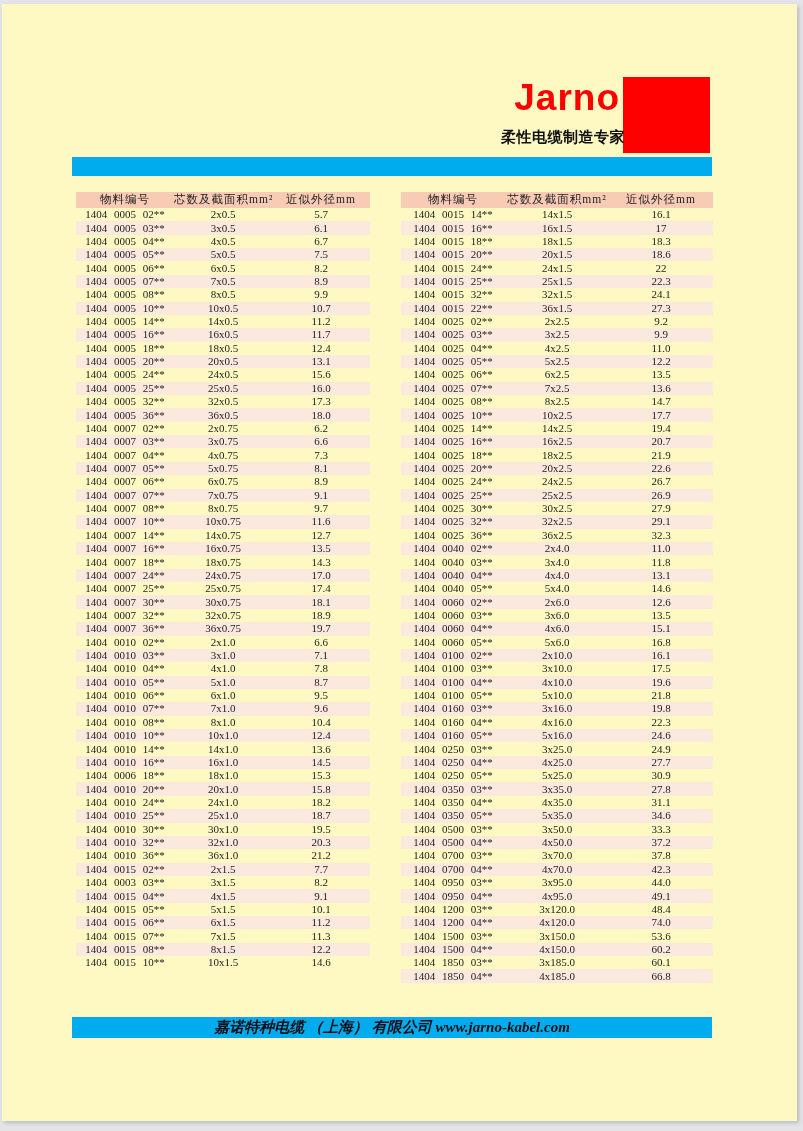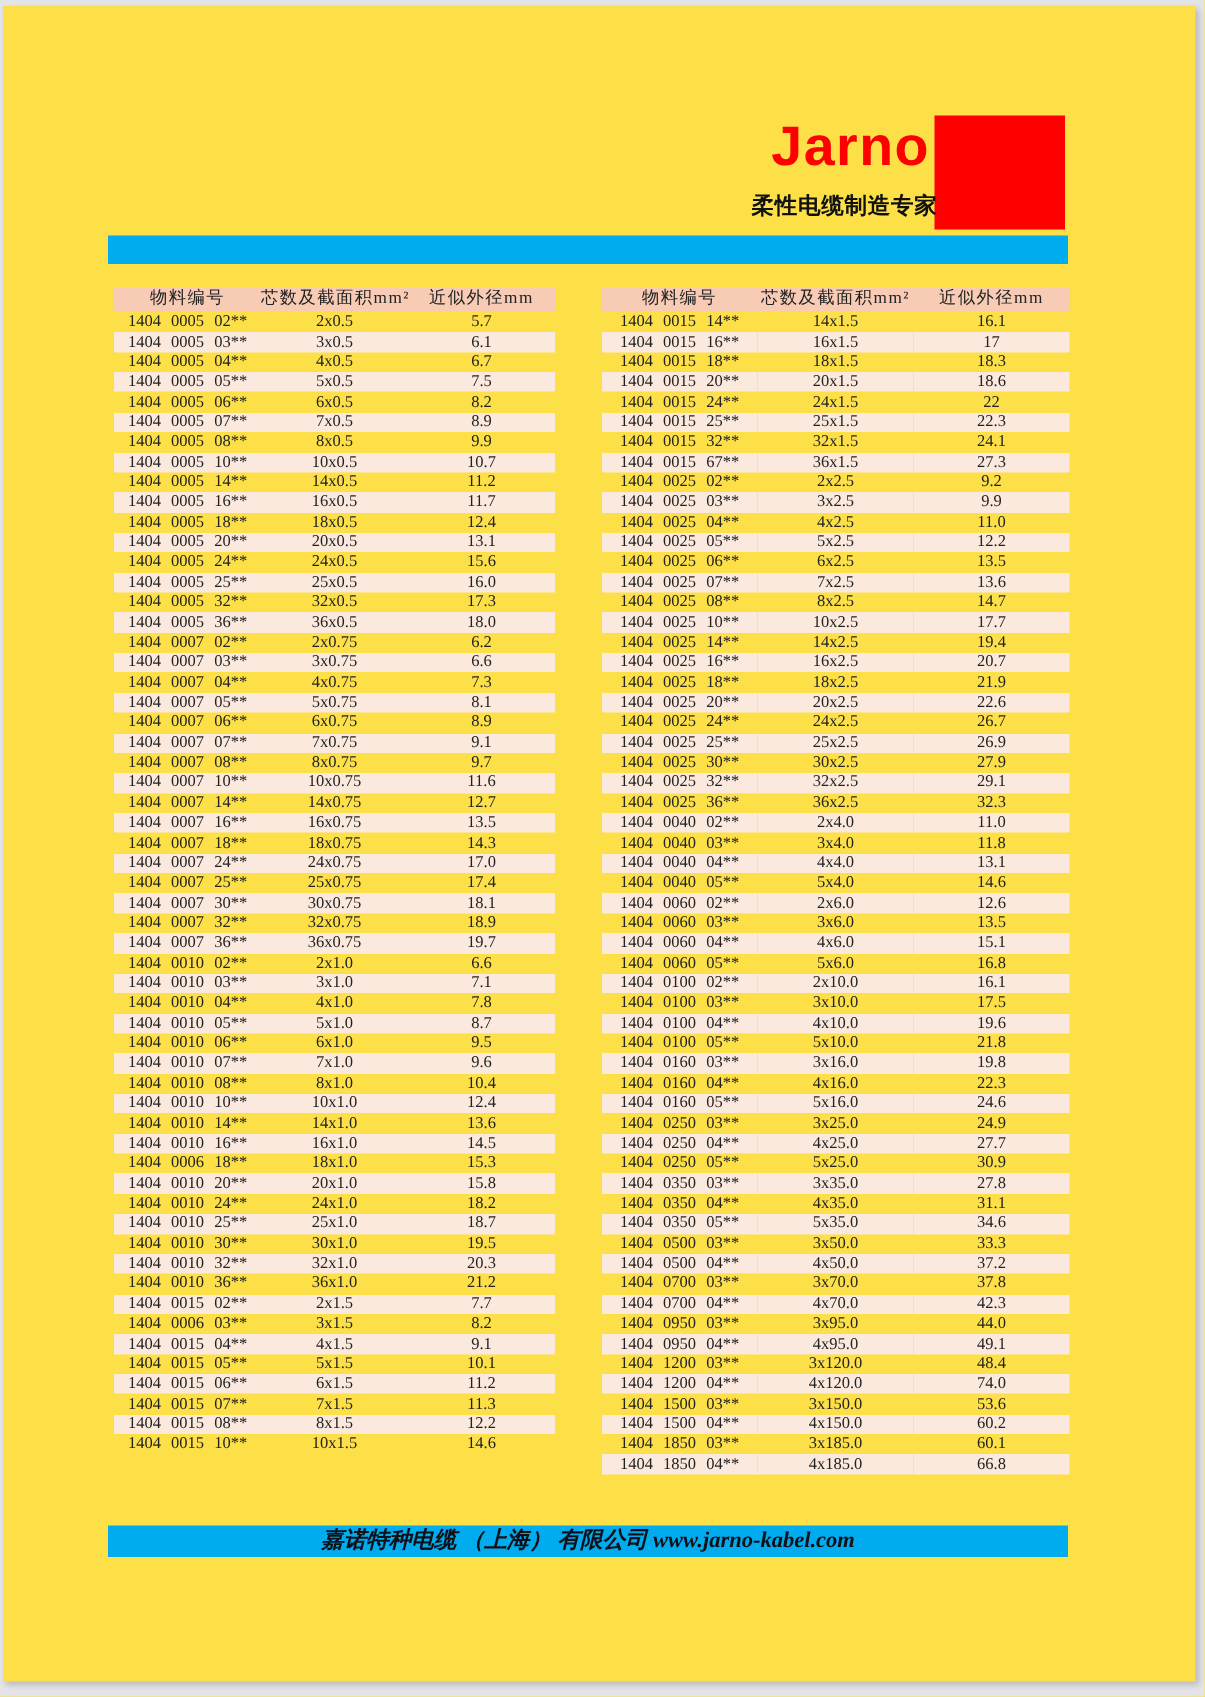--- a/index.html
+++ b/index.html
@@ -14,21 +14,21 @@
   html,body{margin:0;padding:0;}
   body{
     width:803px;height:1131px;position:relative;
     background:#e3e3e8;
     font-family:"Liberation Serif","DejaVu Serif",serif;
     color:var(--text-dark);
     overflow:hidden;
   }
   .page{
     position:absolute;left:2px;top:4px;width:795px;height:1117px;
-    background:#fde047;
+    background:#fef9c3;
     box-shadow:2px 2px 4px rgba(0,0,0,0.18);
   }
   
   .brand-name{
     position:absolute;top:72px;left:460px;width:158px;
     text-align:right;
     font-family:"Liberation Sans","DejaVu Sans",sans-serif;
     font-weight:bold;font-size:37px;line-height:44px;letter-spacing:1px;
     color:var(--accent-red);
   }
@@ -345,21 +345,21 @@
           <td>1404 0010 36**</td>
           <td>36x1.0</td>
           <td>21.2</td>
         </tr>
         <tr>
           <td>1404 0015 02**</td>
           <td>2x1.5</td>
           <td>7.7</td>
         </tr>
         <tr>
-          <td>1404 0006 03**</td>
+          <td>1404 0003 03**</td>
           <td>3x1.5</td>
           <td>8.2</td>
         </tr>
         <tr>
           <td>1404 0015 04**</td>
           <td>4x1.5</td>
           <td>9.1</td>
         </tr>
         <tr>
           <td>1404 0015 05**</td>
@@ -427,21 +427,21 @@
           <td>1404 0015 25**</td>
           <td>25x1.5</td>
           <td>22.3</td>
         </tr>
         <tr>
           <td>1404 0015 32**</td>
           <td>32x1.5</td>
           <td>24.1</td>
         </tr>
         <tr>
-          <td>1404 0015 67**</td>
+          <td>1404 0015 22**</td>
           <td>36x1.5</td>
           <td>27.3</td>
         </tr>
         <tr>
           <td>1404 0025 02**</td>
           <td>2x2.5</td>
           <td>9.2</td>
         </tr>
         <tr>
           <td>1404 0025 03**</td>

